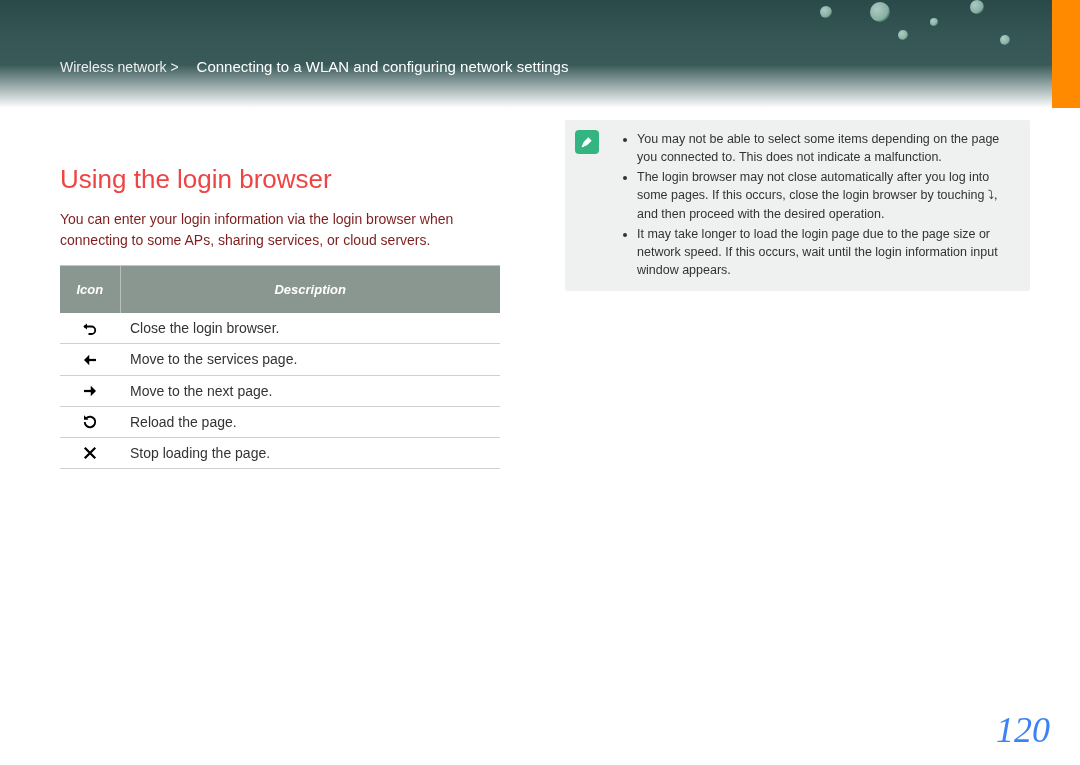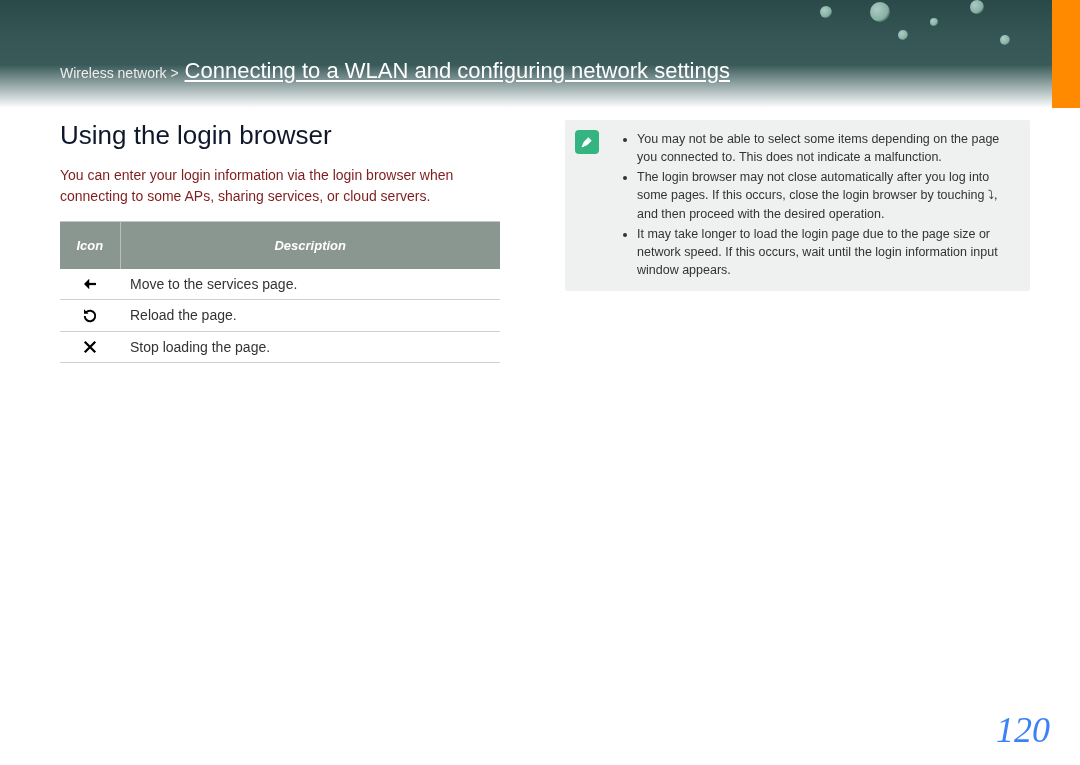--- a/index.html
+++ b/index.html
@@ -20,25 +20,24 @@
     background: linear-gradient(to bottom, #2a4a4a 0%, #365656 35%, #3a5a5a 60%, #ffffff 100%);
     padding-left: 60px;
     padding-top: 58px;
     overflow: hidden;
   }
   .breadcrumb {
     color: #eeeeee;
     font-size: 14px;
   }
   .breadcrumb .title {
-    font-size: 22px;
+    font-size: 15px;
     color: #ffffff;
     font-weight: 400;
-    margin-left: 2px;
-    text-decoration: underline;
+    margin-left: 14px;
   }
 
   
   .dot { position: absolute; border-radius: 50%; background: radial-gradient(circle at 35% 35%, #e8fff4, #a9d9c6 60%, transparent 80%); opacity: 0.7; }
   .dot.d1 { width: 12px; height: 12px; top: 6px; left: 820px; }
   .dot.d2 { width: 20px; height: 20px; top: 2px; left: 870px; }
   .dot.d3 { width: 10px; height: 10px; top: 30px; left: 898px; }
   .dot.d4 { width: 8px; height: 8px; top: 18px; left: 930px; }
   .dot.d5 { width: 14px; height: 14px; top: 0px; left: 970px; }
   .dot.d6 { width: 10px; height: 10px; top: 35px; left: 1000px; }
@@ -57,24 +56,25 @@
   .content {
     display: flex;
     padding: 12px 50px 0 60px;
     gap: 40px;
   }
   .col {
     flex: 1;
   }
 
   h2.section-title {
-    color: #0f172a;
+    color: #ef4444;
     font-weight: 400;
     font-size: 26px;
     margin-bottom: 14px;
+    margin-top: 44px;
   }
   .intro {
     font-size: 14px;
     line-height: 1.5;
     color: #7f1d1d;
     margin-bottom: 14px;
     max-width: 420px;
   }
 
   
@@ -181,25 +181,43 @@
       <thead>
         <tr>
           <th>Icon</th>
           <th>Description</th>
         </tr>
       </thead>
       <tbody>
         <tr>
           <td class="icon-cell">
             <svg viewBox="0 0 24 24">
+                <path d="M4 10 h10 a5 5 0 1 1 0 10 h-4" fill="none" stroke="#000" stroke-width="2.4"></path>
+                <path d="M8 6 L3 10 L8 14 Z" fill="#000"></path>
+              </svg>
+          </td>
+          <td>Close the login browser.</td>
+        </tr>
+        <tr>
+          <td class="icon-cell">
+            <svg viewBox="0 0 24 24">
                 <path d="M20 12 H6" stroke="#000" stroke-width="3"></path>
                 <path d="M11 5 L4 12 L11 19 Z" fill="#000"></path>
               </svg>
           </td>
           <td>Move to the services page.</td>
+        </tr>
+        <tr>
+          <td class="icon-cell">
+            <svg viewBox="0 0 24 24">
+                <path d="M4 12 H18" stroke="#000" stroke-width="3"></path>
+                <path d="M13 5 L20 12 L13 19 Z" fill="#000"></path>
+              </svg>
+          </td>
+          <td>Move to the next page.</td>
         </tr>
         <tr>
           <td class="icon-cell">
             <svg viewBox="0 0 24 24">
                 <path d="M5 12 a7 7 0 1 0 2 -5" fill="none" stroke="#000" stroke-width="2.6"></path>
                 <path d="M4 3 L4 9 L10 9 Z" fill="#000"></path>
               </svg>
           </td>
           <td>Reload the page.</td>
         </tr>

